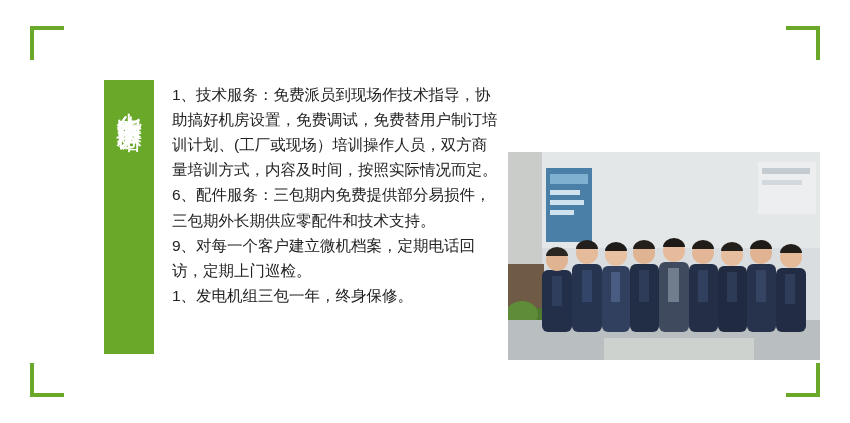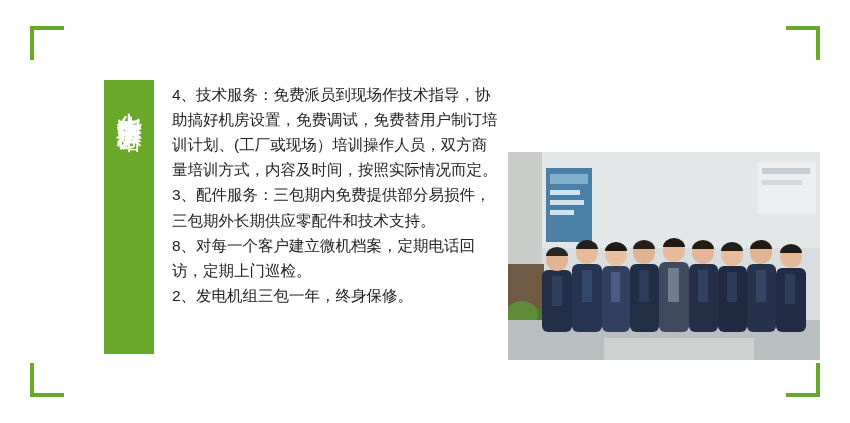--- a/index.html
+++ b/index.html
@@ -120,24 +120,24 @@
   <div class="corner corner-tl"></div>
   <div class="corner corner-tr"></div>
   <div class="corner corner-bl"></div>
   <div class="corner corner-br"></div>
 
   <div class="title-bar">
     <div class="vtext">山华售后服务承诺</div>
   </div>
 
   <div class="text-block">
-    <p>4、技术服务：免费派员到现场作技术指导，协助搞好机房设置，免费调试，免费替用户制订培训计划、(工厂或现场）培训操作人员，双方商量培训方式，内容及时间，按照实际情况而定。</p>
-    <p>3、配件服务：三包期内免费提供部分易损件，三包期外长期供应零配件和技术支持。</p>
-    <p>8、对每一个客户建立微机档案，定期电话回访，定期上门巡检。</p>
-    <p>2、发电机组三包一年，终身保修。</p>
+    <p>1、技术服务：免费派员到现场作技术指导，协助搞好机房设置，免费调试，免费替用户制订培训计划、(工厂或现场）培训操作人员，双方商量培训方式，内容及时间，按照实际情况而定。</p>
+    <p>6、配件服务：三包期内免费提供部分易损件，三包期外长期供应零配件和技术支持。</p>
+    <p>9、对每一个客户建立微机档案，定期电话回访，定期上门巡检。</p>
+    <p>1、发电机组三包一年，终身保修。</p>
   </div>
 
   <div class="photo">
     <svg width="312" height="208" viewBox="0 0 312 208" role="img">
 
       <rect x="0" y="0" width="312" height="208" fill="#d9dde0"></rect>
       <rect x="0" y="0" width="312" height="96" fill="#e4e7e8"></rect>
 
       <rect x="0" y="0" width="34" height="150" fill="#c9ccc9"></rect>
       <rect x="0" y="112" width="36" height="50" fill="#6e5a45"></rect>

